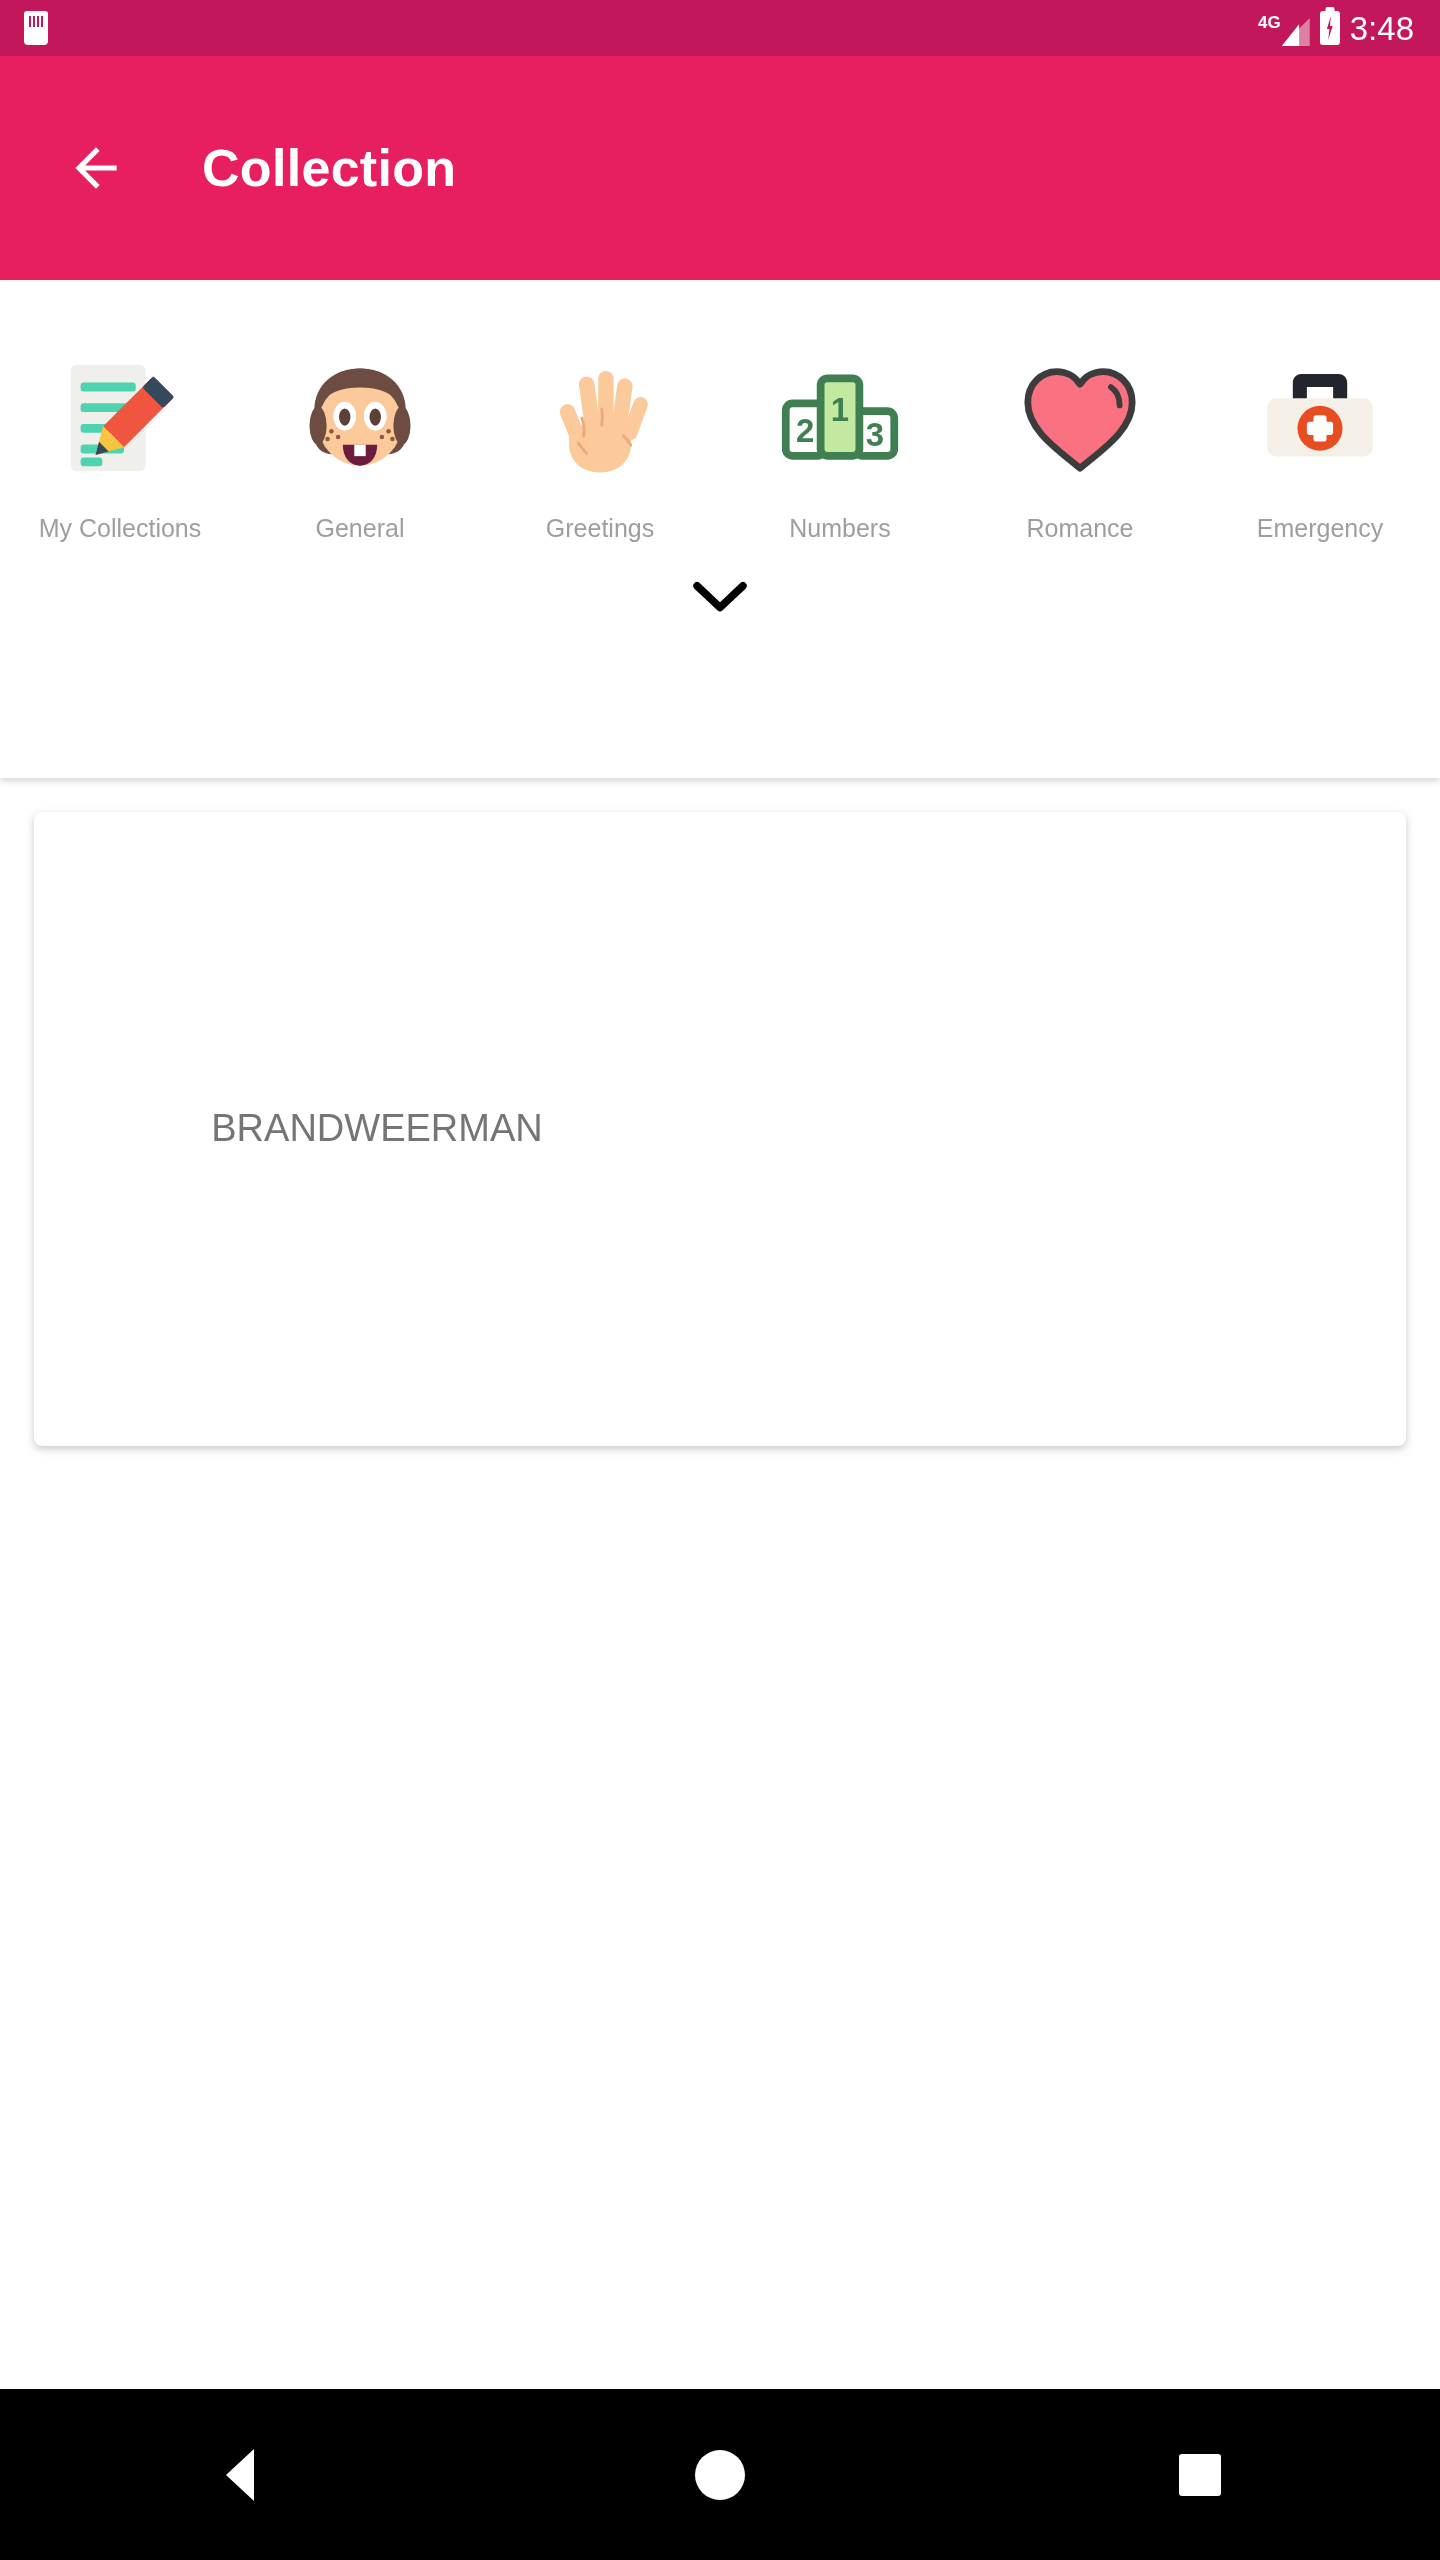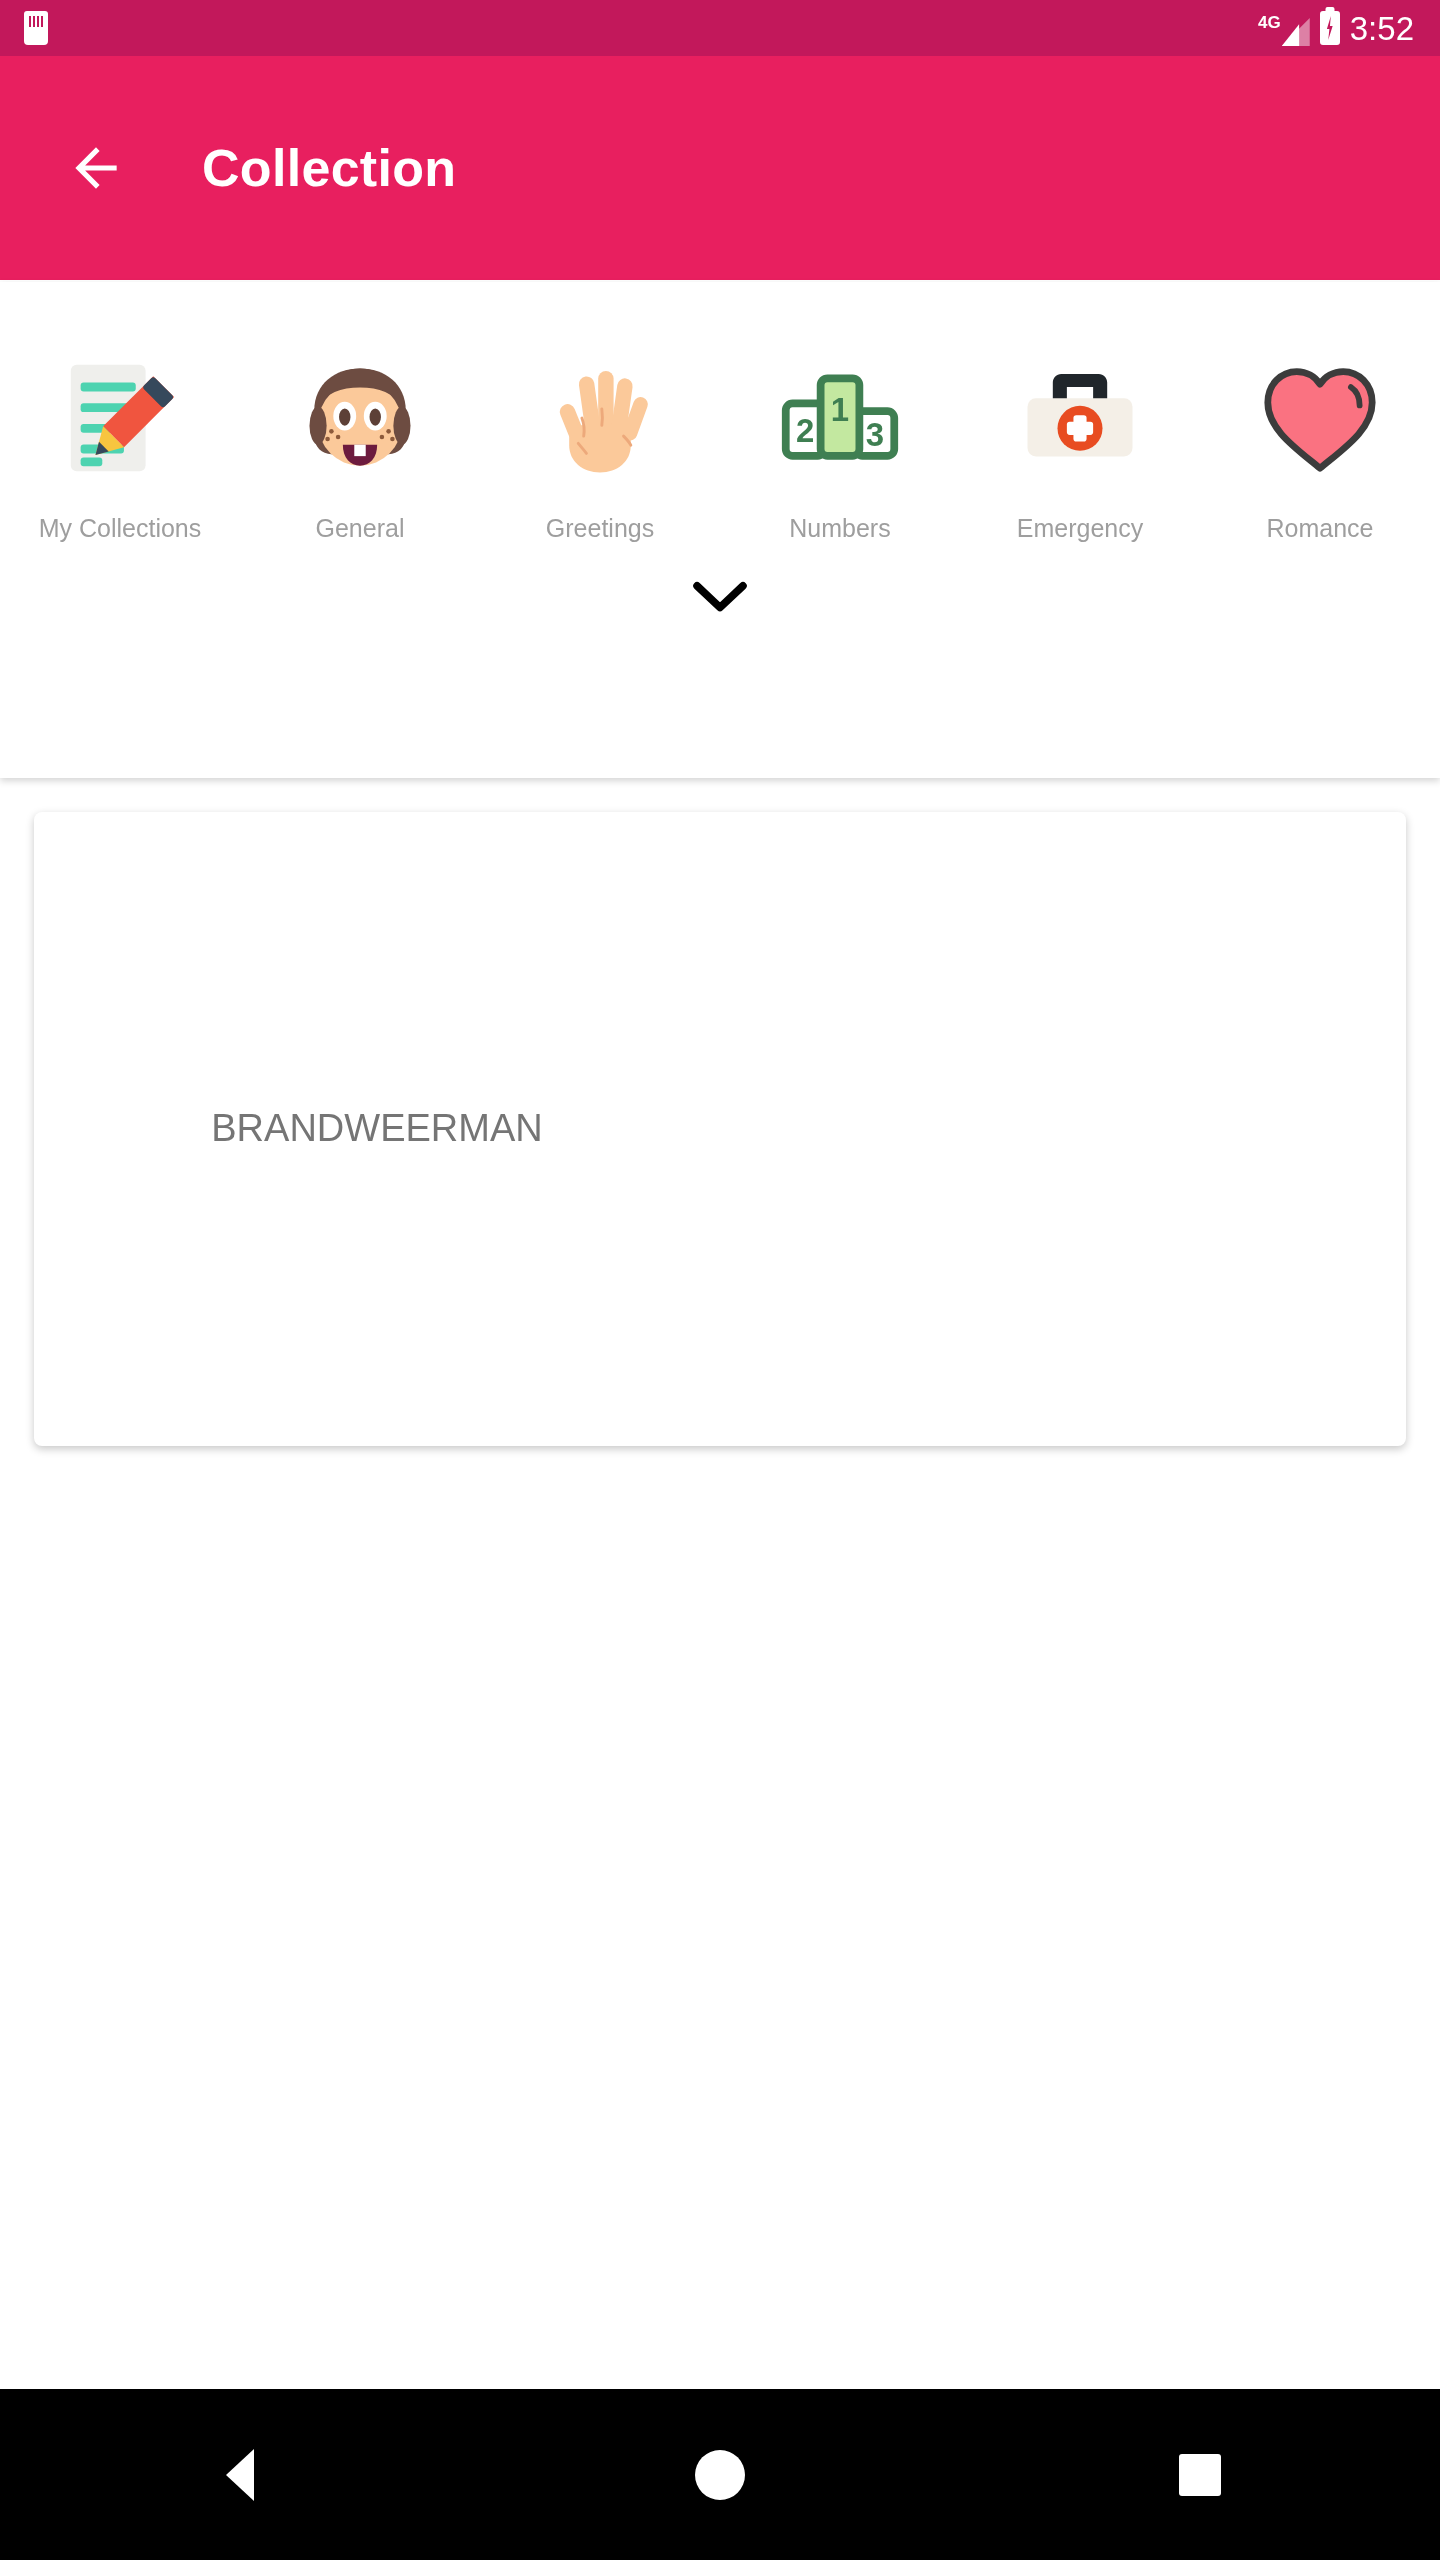--- a/index.html
+++ b/index.html
@@ -290,21 +290,21 @@
       <div class="signal-wrap">
         <span class="net-label">4G</span>
         <span class="signal-tri">
           <span class="full"></span>
           <span class="filled"></span>
         </span>
       </div>
       <div class="battery">
         <span class="bolt"></span>
       </div>
-      <div class="clock">3:52</div>
+      <div class="clock">3:48</div>
     </div>
   </div>
 
   <div class="app-bar">
     <div class="back-button">
       <svg width="62" height="62" viewBox="0 0 24 24">
         <path d="M20 11H7.8l5.6-5.6L12 4l-8 8 8 8 1.4-1.4L7.8 13H20z" fill="#ffffff"></path>
       </svg>
     </div>
     <div class="app-title">Collection</div>
@@ -387,41 +387,41 @@
             <text x="28" y="80" font-family="Liberation Sans, sans-serif" font-size="34" font-weight="bold" fill="#3F7F52" text-anchor="middle">2</text>
             <text x="64" y="58" font-family="Liberation Sans, sans-serif" font-size="34" font-weight="bold" fill="#3F7F52" text-anchor="middle">1</text>
             <text x="100" y="84" font-family="Liberation Sans, sans-serif" font-size="34" font-weight="bold" fill="#3F7F52" text-anchor="middle">3</text>
           </svg>
         </div>
         <div class="cat-label">Numbers</div>
       </div>
 
       <div class="category-item">
         <div class="cat-icon">
+          <svg width="124" height="116" viewBox="0 0 128 120">
+            <path d="M64 112C40 92 10 72 10 44 10 25 24 12 40 12c10 0 19 5 24 13 5-8 14-13 24-13 16 0 30 13 30 32 0 28-30 48-54 68z" fill="#FA7281" stroke="#3C3C3C" stroke-width="7" stroke-linejoin="round"></path>
+            <path d="M96 28c6 4 9 11 9 19" stroke="#3C3C3C" stroke-width="6" fill="none" stroke-linecap="round"></path>
+          </svg>
+        </div>
+        <div class="cat-label">Romance</div>
+      </div>
+
+      <div class="category-item">
+        <div class="cat-icon">
           <svg width="120" height="112" viewBox="0 0 128 118">
             <path d="M44 12h40c5 0 9 4 9 9v18H78V26H50v13H35V21c0-5 4-9 9-9z" fill="#20262B"></path>
             <rect x="8" y="38" width="112" height="62" rx="9" fill="#F4EFE7"></rect>
             <circle cx="64" cy="70" r="24" fill="#E84C21"></circle>
             <rect x="57" y="56" width="14" height="28" rx="3" fill="#ffffff"></rect>
             <rect x="50" y="63" width="28" height="14" rx="3" fill="#ffffff"></rect>
           </svg>
         </div>
         <div class="cat-label">Emergency</div>
       </div>
 
-      <div class="category-item">
-        <div class="cat-icon">
-          <svg width="124" height="116" viewBox="0 0 128 120">
-            <path d="M64 112C40 92 10 72 10 44 10 25 24 12 40 12c10 0 19 5 24 13 5-8 14-13 24-13 16 0 30 13 30 32 0 28-30 48-54 68z" fill="#FA7281" stroke="#3C3C3C" stroke-width="7" stroke-linejoin="round"></path>
-            <path d="M96 28c6 4 9 11 9 19" stroke="#3C3C3C" stroke-width="6" fill="none" stroke-linecap="round"></path>
-          </svg>
-        </div>
-        <div class="cat-label">Romance</div>
-      </div>
-
     </div>
 
     <div class="expand-row">
       <div class="chevron-btn">
         <svg width="54" height="34" viewBox="0 0 24 14">
           <path d="M1.8 1.6 12 11.2 22.2 1.6" fill="none" stroke="#000000" stroke-width="3.4" stroke-linecap="round" stroke-linejoin="round"></path>
         </svg>
       </div>
     </div>
   </div>

